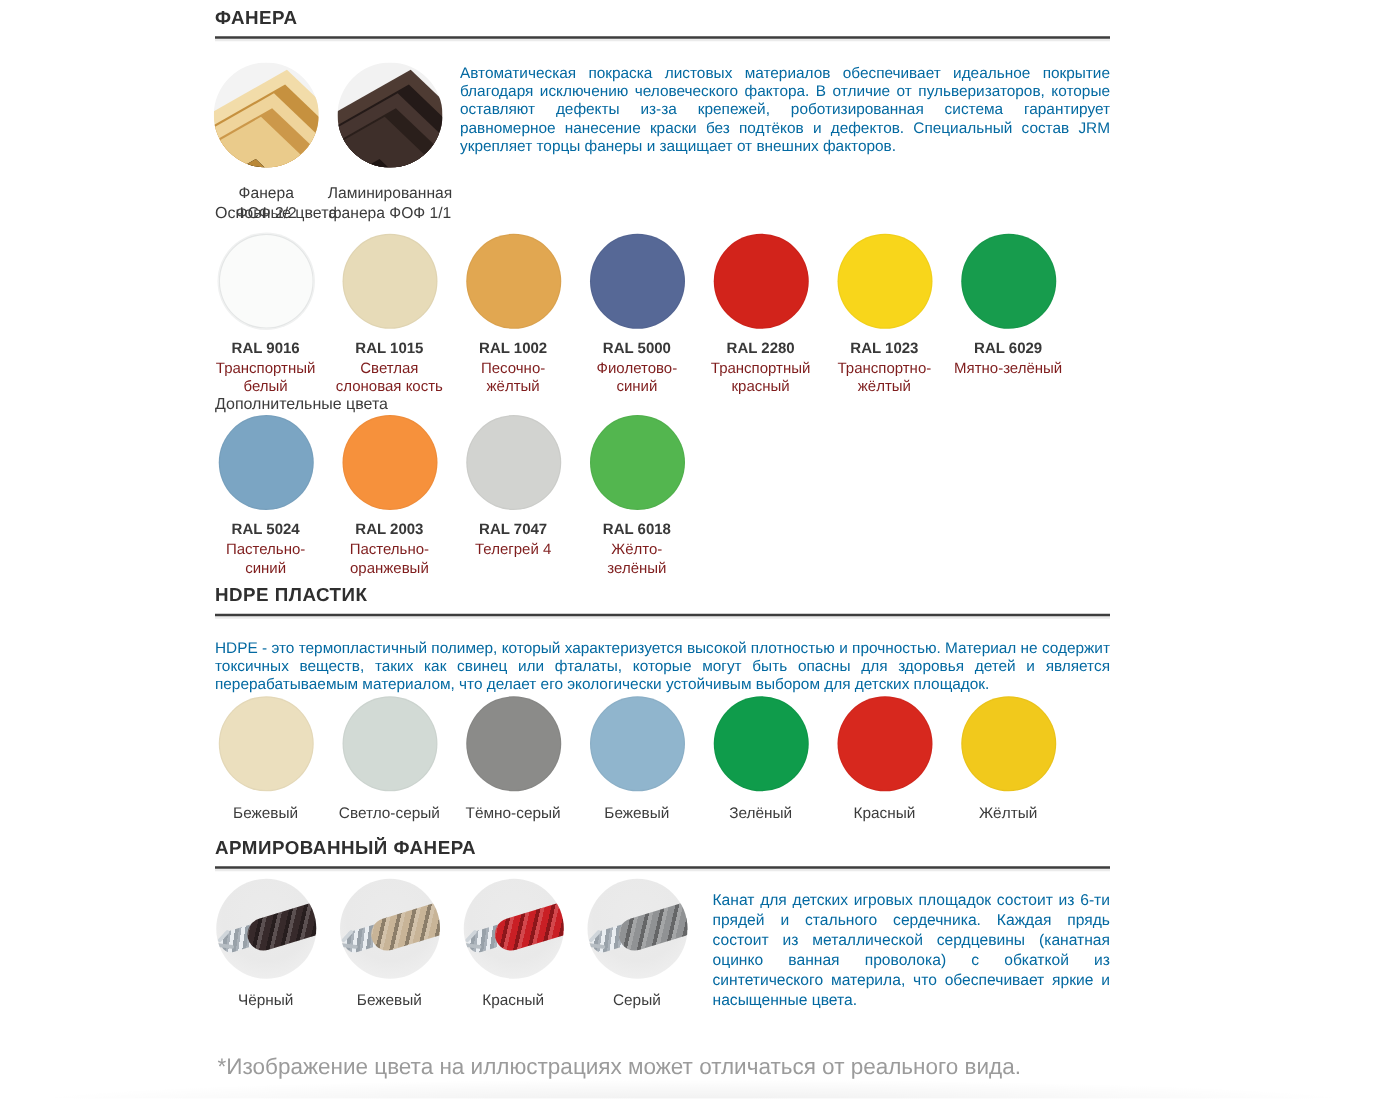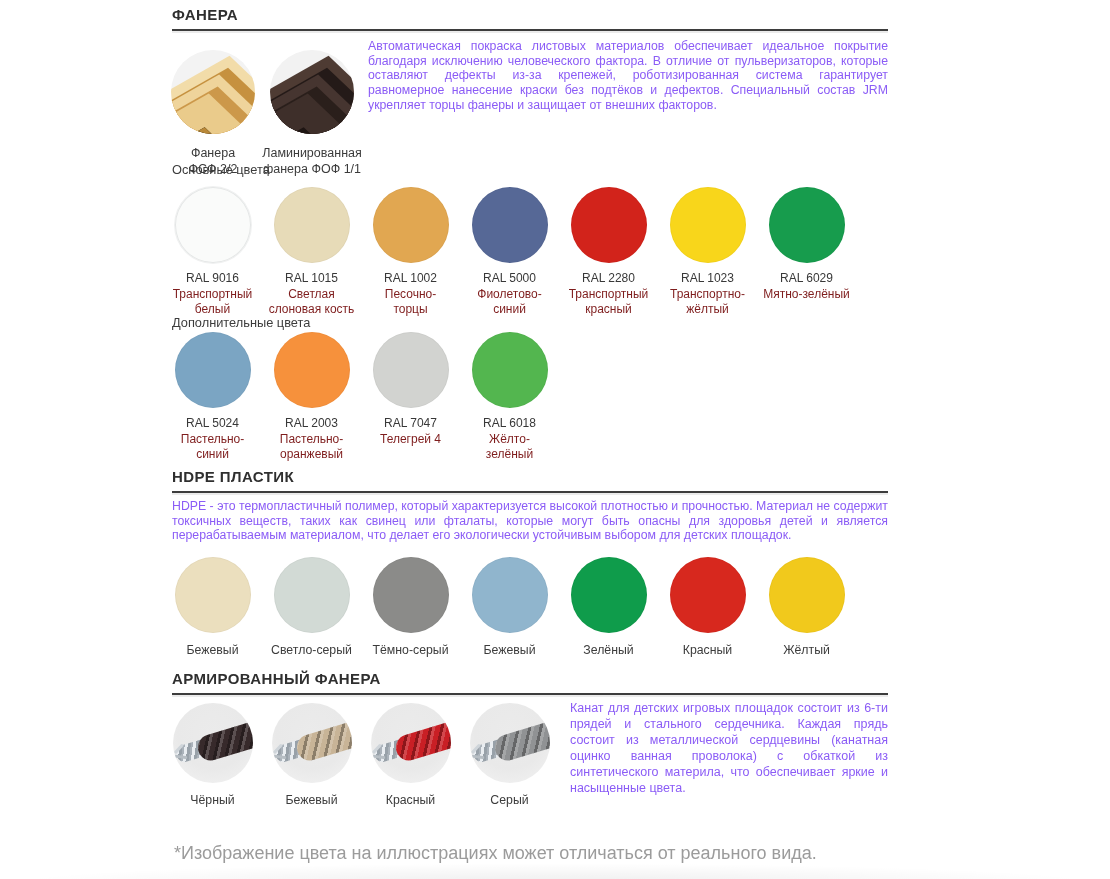--- a/index.html
+++ b/index.html
@@ -9,34 +9,35 @@
   }
   .sec-title{
     position:absolute;left:172px;font-size:15px;font-weight:bold;color:#2f2f2f;
     letter-spacing:.4px;white-space:nowrap;
   }
   .rule{
     position:absolute;left:172px;width:716px;height:2px;background:#3d3d3d;
     box-shadow:0 2px 0 rgba(0,0,0,0.08);
   }
   .para{
-    position:absolute;font-size:12.3px;line-height:1.19;color:#8b5cf6;
+    position:absolute;font-size:12.3px;line-height:1.19;color:#0369a1;
     text-align:justify;
+    margin-top:12px;
   }
   .subtitle{
     position:absolute;left:172px;font-size:12.8px;color:#3c3c3c;
   }
   .row{position:absolute;left:163px;display:flex;}
   .cell{width:99px;text-align:center;}
   .circle{
     width:76px;height:76px;border-radius:50%;margin:0 auto;
     box-shadow:inset 0 0 0 1px rgba(0,0,0,0.03);
   }
   .circle.ringed{box-shadow:inset 0 0 0 1px #e4e6e6, 0 0 0 1px #f0f1f1;}
-  .ral{margin-top:8px;font-size:12px;font-weight:normal;color:#383838;line-height:1.2;}
+  .ral{margin-top:8px;font-size:12px;font-weight:bold;color:#383838;line-height:1.2;}
   .cname{margin-top:2px;font-size:12px;color:#7f1d1d;line-height:1.18;white-space:pre-line;}
   .hname{margin-top:10px;font-size:12.3px;color:#3c3c3c;white-space:pre-line;}
   .ply-cell{width:99px;text-align:center;}
   .ply-label{
     width:132px;margin:7px 0 0 -16px;font-size:12.5px;color:#3b3b3b;
     line-height:1.3;white-space:pre-line;text-align:center;
   }
   .rope-circle{
     position:relative;width:80px;height:80px;border-radius:50%;margin:0 auto;
     background:radial-gradient(circle at 50% 38%, #ebebeb 0%, #e9e9e9 55%, #f3f3f3 100%);
@@ -140,21 +141,21 @@
     <div class="cell">
       <div class="circle" style="background-color: rgb(231, 219, 184);"></div>
       <div class="ral">RAL 1015</div>
       <div class="cname">Светлая
 слоновая кость</div>
     </div>
     <div class="cell">
       <div class="circle" style="background-color: rgb(225, 167, 81);"></div>
       <div class="ral">RAL 1002</div>
       <div class="cname">Песочно-
-торцы</div>
+жёлтый</div>
     </div>
     <div class="cell">
       <div class="circle" style="background-color: rgb(86, 104, 150);"></div>
       <div class="ral">RAL 5000</div>
       <div class="cname">Фиолетово-
 синий</div>
     </div>
     <div class="cell">
       <div class="circle" style="background-color: rgb(210, 35, 27);"></div>
       <div class="ral">RAL 2280</div>

